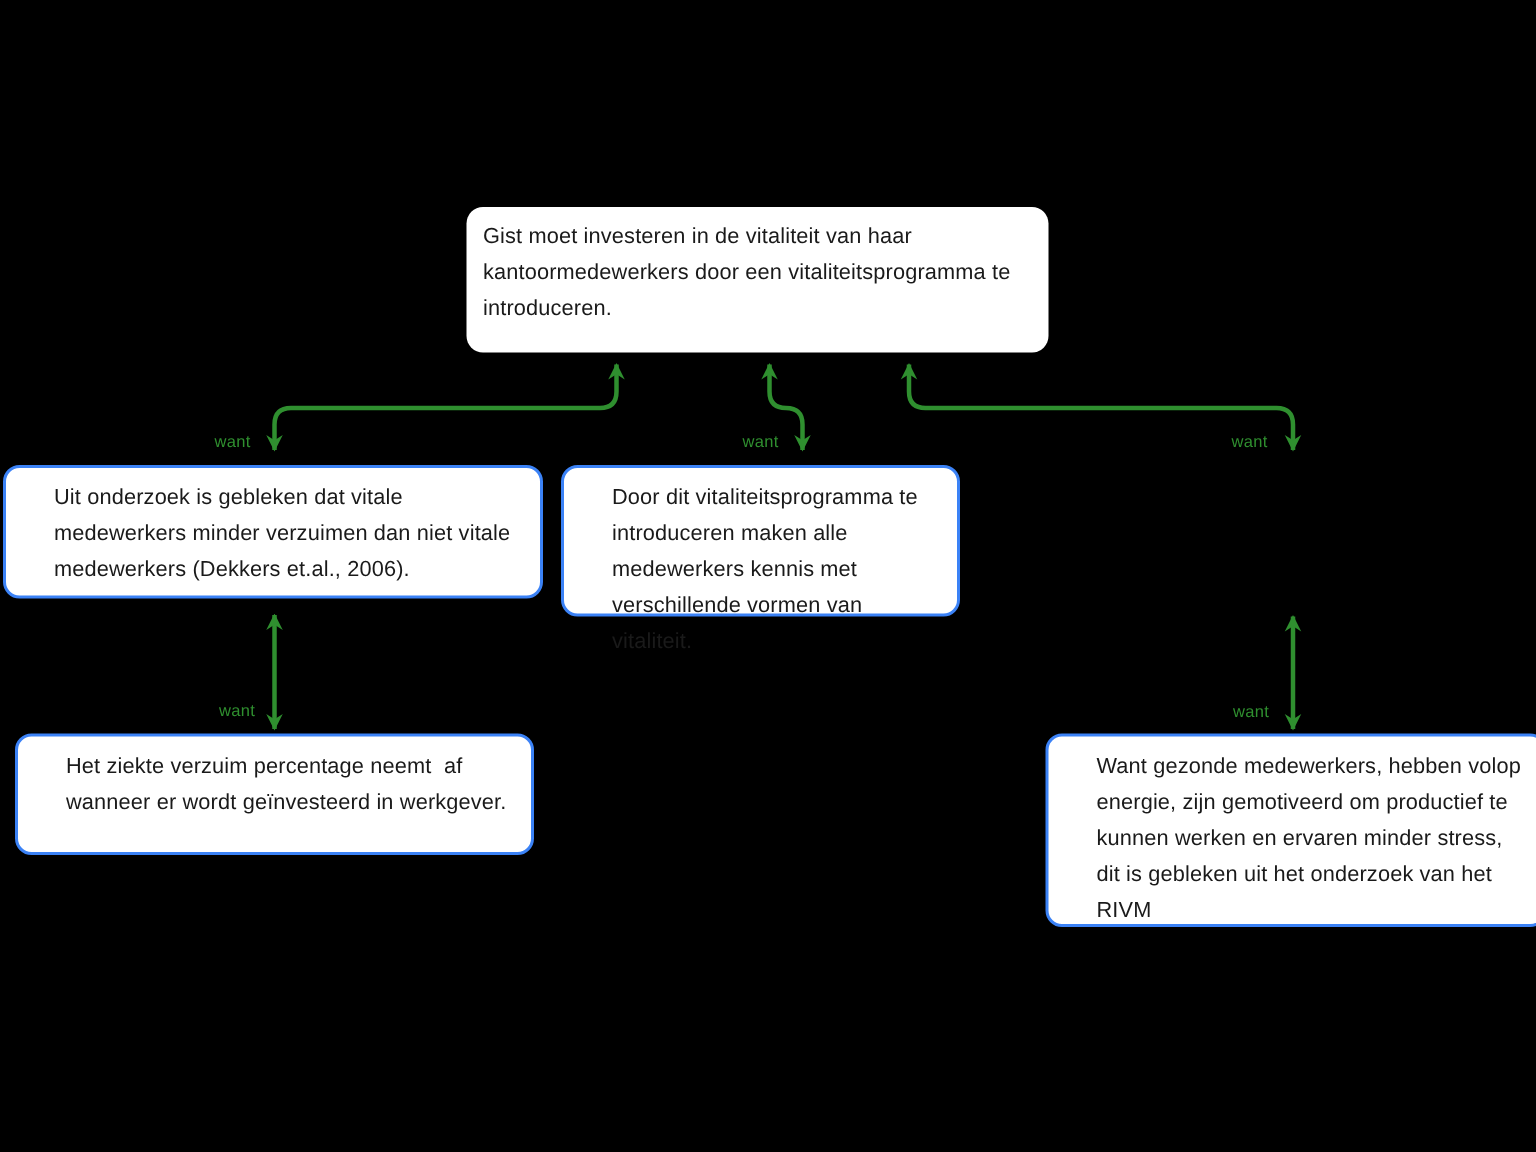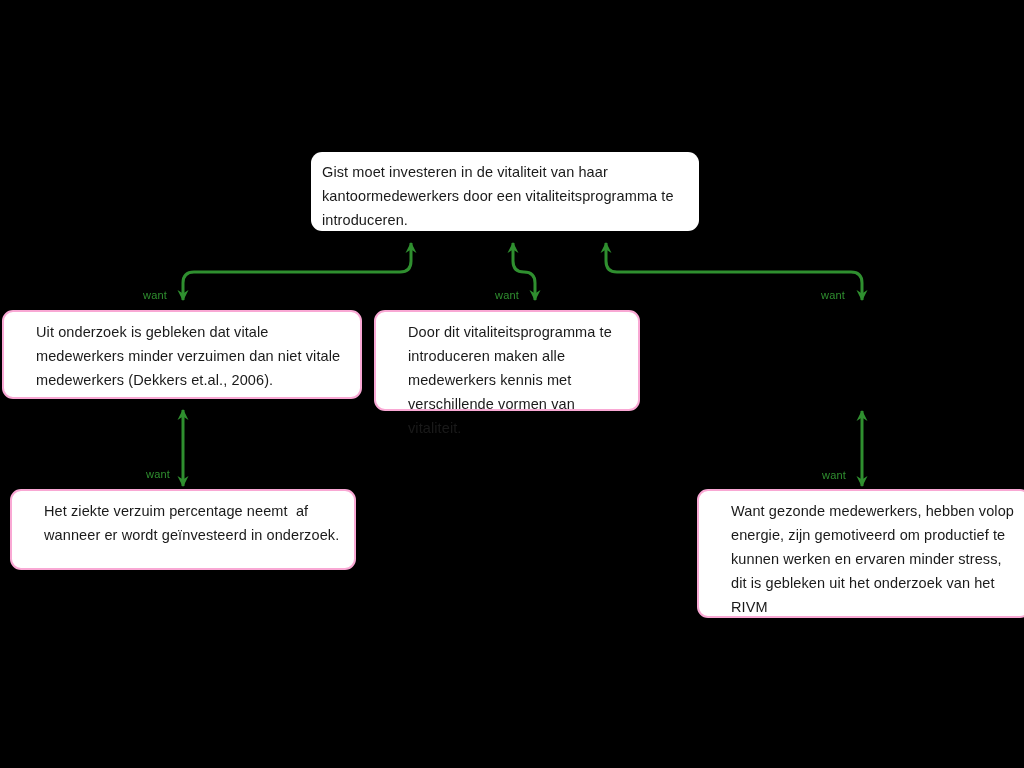--- a/index.html
+++ b/index.html
@@ -43,21 +43,21 @@
     white-space: pre-wrap;
     letter-spacing: 0.1px;
   }
 
   .node.root {
     border: none;
     box-shadow: none;
   }
 
   .node.claim {
-    border: 2px solid #f9a8d4;
+    border: 2px solid #3b82f6;
     padding-left: 32px;
   }
 
   .link-label {
     position: absolute;
     color: #2f8f2f;
     font-size: 11px;
     font-weight: normal;
     line-height: 12px;
     letter-spacing: 0.2px;
@@ -96,24 +96,24 @@
   <div class="link-label" style="left:143px; top:289px;">want</div>
 
   <div class="link-label" style="left:495px; top:289px;">want</div>
 
   <div class="link-label" style="left:821px; top:289px;">want</div>
 
   <div class="link-label" style="left:146px; top:468px;">want</div>
 
   <div class="link-label" style="left:822px; top:469px;">want</div>
 
-  <div class="node root" style="left:311px; top:152px; width:388px; height:79px;">Gist moet investeren in de vitaliteit van haar kantoormedewerkers door een vitaliteitsprogramma te introduceren.</div>
+  <div class="node root" style="left:311px; top:138px; width:388px; height:97px;">Gist moet investeren in de vitaliteit van haar kantoormedewerkers door een vitaliteitsprogramma te introduceren.</div>
 
   <div class="node claim" style="left:2px; top:310px; width:360px; height:89px;">Uit onderzoek is gebleken dat vitale medewerkers minder verzuimen dan niet vitale medewerkers (Dekkers et.al., 2006).</div>
 
   <div class="node claim" style="left:374px; top:310px; width:266px; height:101px;">Door dit vitaliteitsprogramma te introduceren maken alle medewerkers kennis met verschillende vormen van vitaliteit.</div>
 
 
-  <div class="node claim" style="left:10px; top:489px; width:346px; height:81px;">Het ziekte verzuim percentage neemt  af wanneer er wordt geïnvesteerd in onderzoek.</div>
+  <div class="node claim" style="left:10px; top:489px; width:346px; height:81px;">Het ziekte verzuim percentage neemt  af wanneer er wordt geïnvesteerd in werkgever.</div>
 
   <div class="node claim" style="left:697px; top:489px; width:334px; height:129px;">Want gezonde medewerkers, hebben volop energie, zijn gemotiveerd om productief te kunnen werken en ervaren minder stress, dit is gebleken uit het onderzoek van het RIVM</div>
 
 </div>
 
 </body></html>

